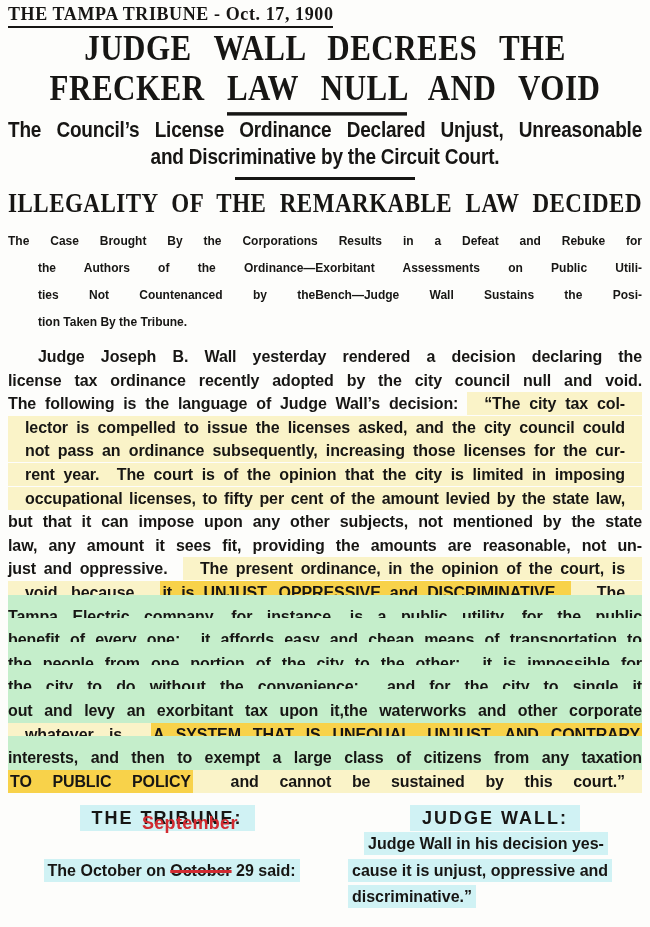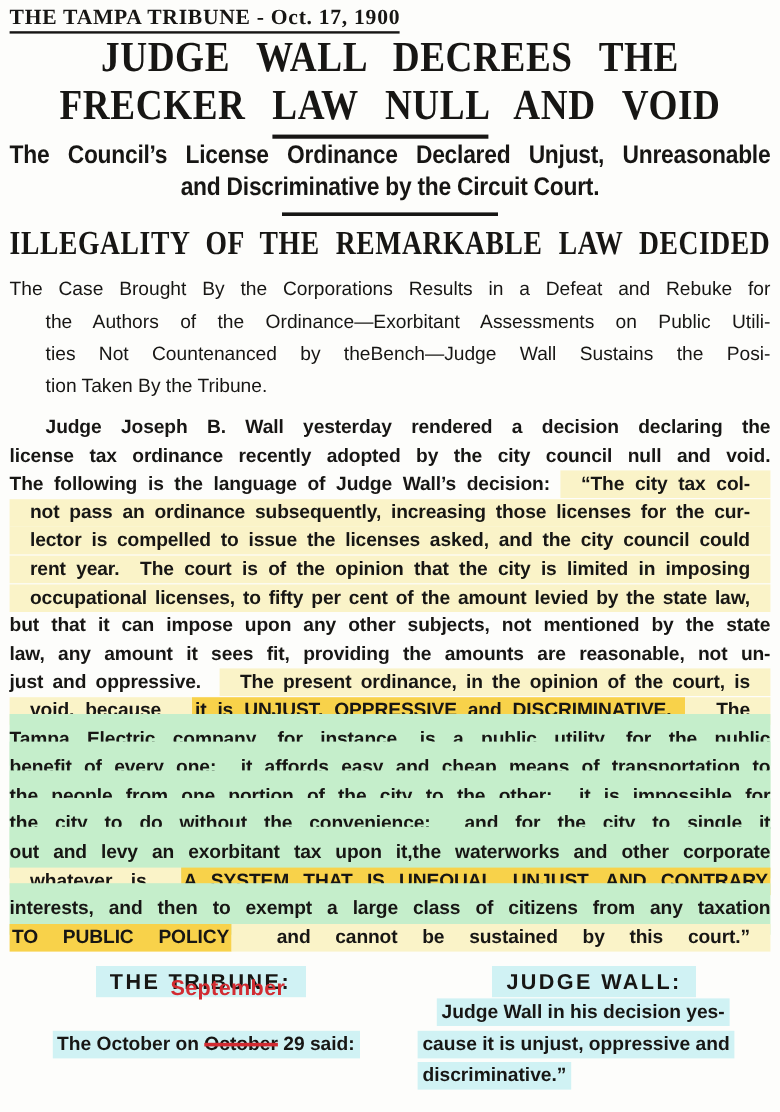--- a/index.html
+++ b/index.html
@@ -31,21 +31,21 @@
   .subhead2{text-align:center;}
 
   .mid-rule{width:180px;height:3px;background:var(--ink);margin:7px auto 4px auto;}
 
   
   .crosshead{font-family:"Liberation Serif",serif;font-weight:bold;font-size:23px;line-height:34px;
     text-align:justify;text-align-last:justify;letter-spacing:.5px;
     transform:scaleY(1.22);transform-origin:center;margin:6px 0 8px 0;}
 
   
-  .deck{font-weight:normal;font-size:16px;margin-top:4px;}
+  .deck{font-weight:bold;font-size:12px;margin-top:4px;}
   .deck .line{line-height:27px;text-align:justify;text-align-last:justify;}
   .deck .line.indent{padding-left:30px;}
   .deck .line.last{text-align-last:left;}
 
   
   .article{font-weight:bold;font-size:16px;letter-spacing:-.1px;margin-top:9px;}
   .article .line{line-height:23.6px;text-align:justify;text-align-last:justify;white-space:pre-wrap;}
   .article .line.indent{text-indent:30px;}
   .hl-y{background:var(--yellow);padding:3px 17px;}
   .hl-g{background:var(--gold);padding:3px 2px;}
@@ -91,22 +91,22 @@
       <div class="line"><span>The Case Brought By the Corporations Results in a Defeat and Rebuke for</span></div>
       <div class="line indent"><span>the Authors of the Ordinance—Exorbitant Assessments on Public Utili-</span></div>
       <div class="line indent"><span>ties Not Countenanced by theBench—Judge Wall Sustains the Posi-</span></div>
       <div class="line indent last"><span>tion Taken By the Tribune.</span></div>
     </div>
 
   <div class="article" id="article">
       <div class="line indent"><span>Judge Joseph B. Wall yesterday rendered a decision declaring the</span></div>
       <div class="line"><span>license tax ordinance recently adopted by the city council null and void.</span></div>
       <div class="line"><span>The following is the language of Judge Wall’s decision: </span><span class="hl-y">“The city tax col-</span></div>
+      <div class="line"><span class="hl-y">lector is compelled to issue the licenses asked, and the city council could</span></div>
       <div class="line"><span class="hl-y">not pass an ordinance subsequently, increasing those licenses for the cur-</span></div>
-      <div class="line"><span class="hl-y">lector is compelled to issue the licenses asked, and the city council could</span></div>
       <div class="line"><span class="hl-y">rent year.  The court is of the opinion that the city is limited in imposing</span></div>
       <div class="line"><span class="hl-y">occupational licenses, to fifty per cent of the amount levied by the state law,</span></div>
       <div class="line"><span>but that it can impose upon any other subjects, not mentioned by the state</span></div>
       <div class="line"><span>law, any amount it sees fit, providing the amounts are reasonable, not un-</span></div>
       <div class="line"><span>just and oppressive.  </span><span class="hl-y">The present ordinance, in the opinion of the court, is</span></div>
       <div class="line"><span class="hl-y">void, because </span><span class="hl-g">it is UNJUST, OPPRESSIVE and DISCRIMINATIVE. </span><span class="hl-y"> The</span></div>
       <div class="line"><span class="hl-e">Tampa Electric company, for instance, is a public utility, for the public</span></div>
       <div class="line"><span class="hl-e">benefit of every one;  it affords easy and cheap means of transportation to</span></div>
       <div class="line"><span class="hl-e">the people from one portion of the city to the other;  it is impossible for</span></div>
       <div class="line"><span class="hl-e">the city to do without the convenience;  and for the city to single it</span></div>

